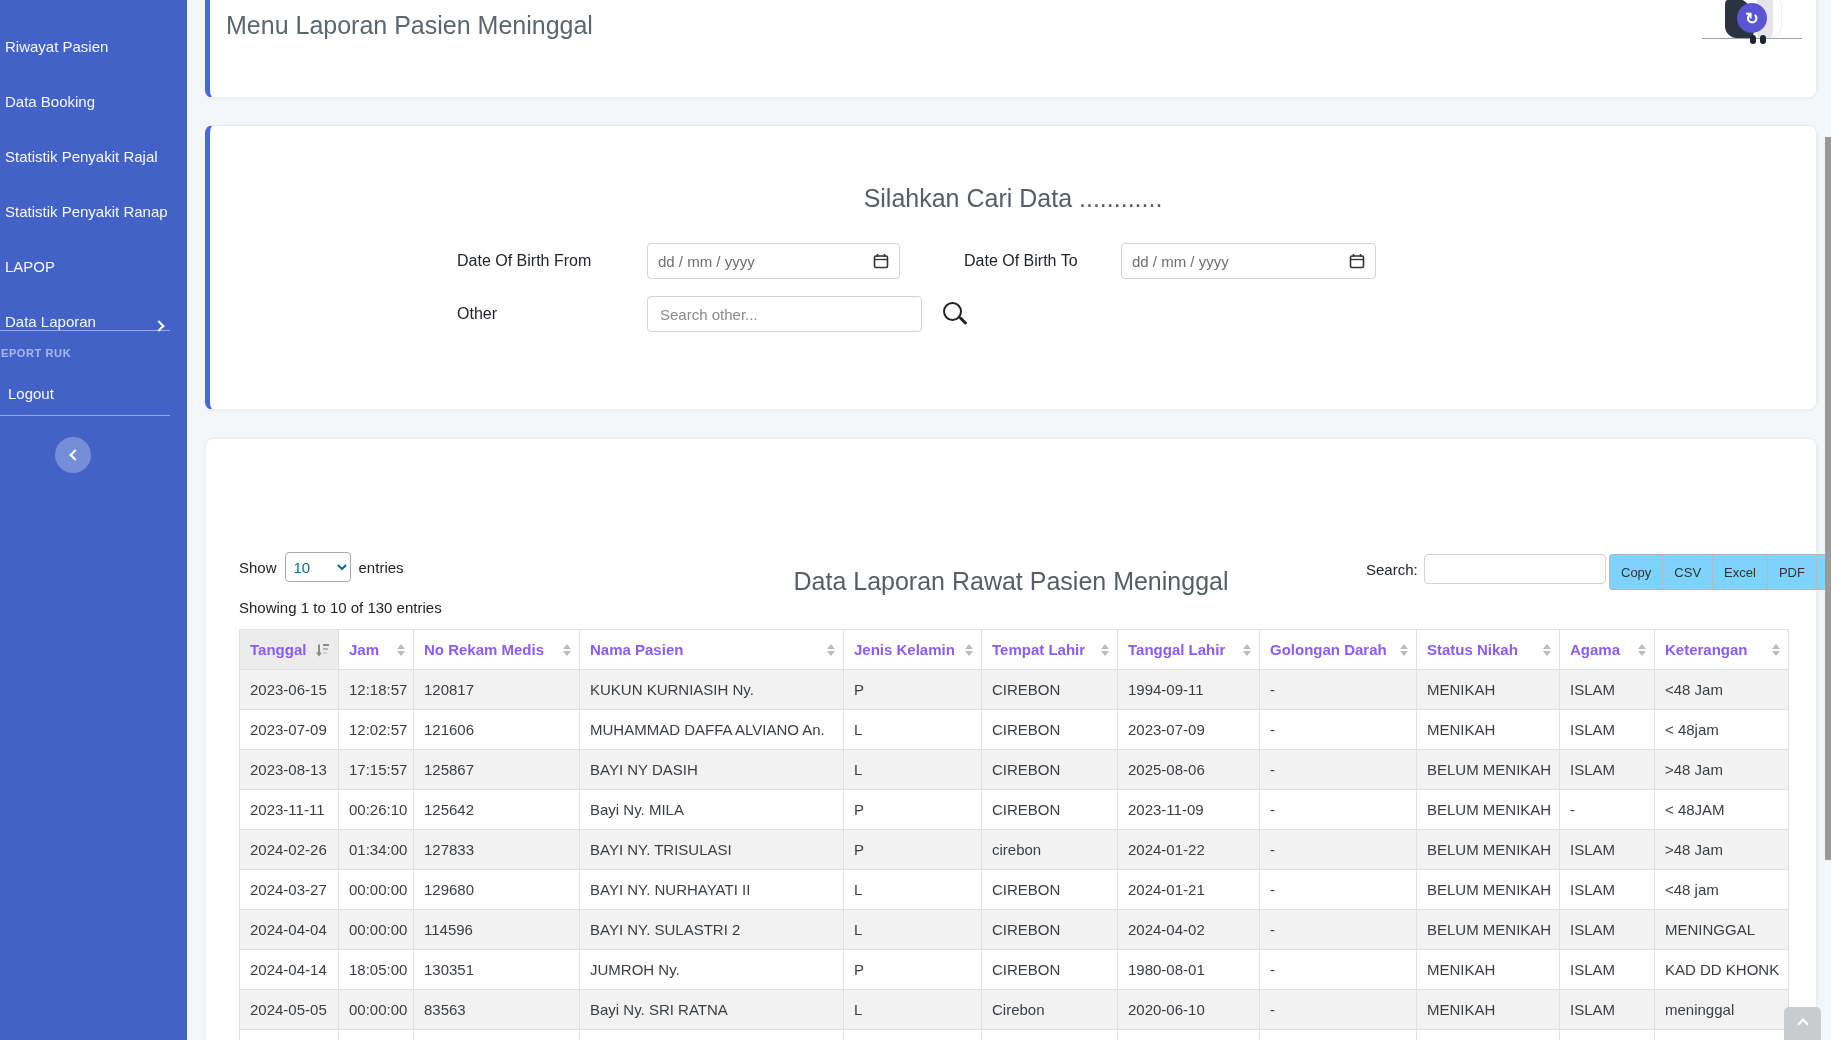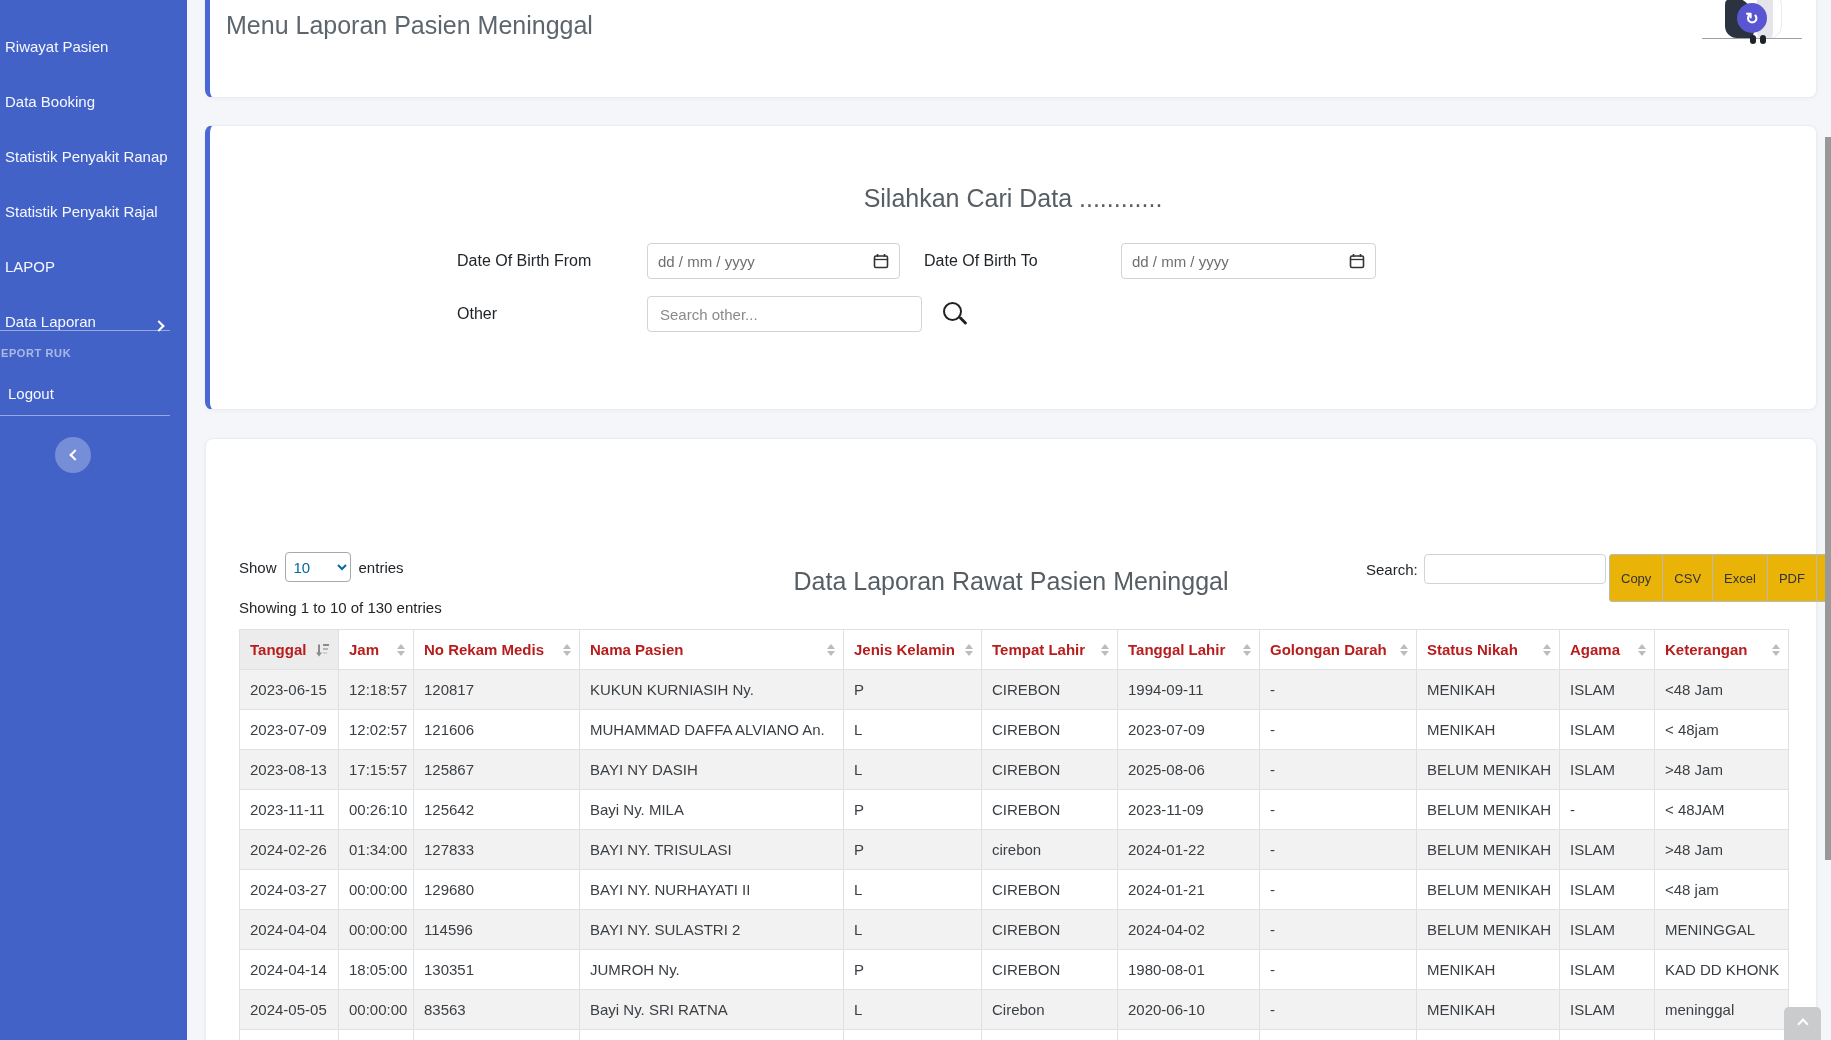--- a/index.html
+++ b/index.html
@@ -53,21 +53,21 @@
                   background:#5a55d2; color:#fff; display:flex; align-items:center; justify-content:center;
                   font-size:16px; font-weight:bold; }
 
   
   .search-card { top:125px; height:285px; }
   .panel-title { position:absolute; left:0; right:0; text-align:center; margin:0;
                  font-size:25px; font-weight:400; color:#565e64; }
   .search-title { top:58px; }
   .form-label { position:absolute; font-size:16px; color:#212529; }
   .lbl-dob-from { left:247px; top:126px; }
-  .lbl-dob-to   { left:714px; top:126px; }
+  .lbl-dob-to   { left:754px; top:126px; }
   .lbl-other    { left:247px; top:179px; }
   .inputbox { position:absolute; height:36px; border:1px solid #ced4da; border-radius:4px;
               background:#fff; display:flex; align-items:center; padding:0 10px;
               font-size:15px; color:#6f6f6f; }
   .inp-dob-from { left:437px; top:117px; width:253px; }
   .inp-dob-to   { left:911px; top:117px; width:255px; }
   .inp-other    { left:437px; top:170px; width:275px; }
   .inp-other input { border:none; outline:none; width:100%; font-size:15px; color:#212529;
                      font-family:"Liberation Sans", sans-serif; }
   .inp-other input::placeholder { color:#8a8a8a; }
@@ -83,32 +83,32 @@
   .controls { position:absolute; left:33px; top:113px; right:10px; height:34px; font-size:15px; }
   .show-group { position:absolute; left:0; top:0; display:flex; align-items:center; gap:8px; }
   .show-group select { width:66px; height:30px; border:1px solid #a9a9a9; border-radius:4px;
                        font-size:15px; padding:2px 4px; background:#fff; color:#0369a1;
                        font-family:"Liberation Sans", sans-serif; }
   .search-group { position:absolute; left:1127px; top:2px; display:flex; align-items:center; }
   .search-group label { margin-right:6px; }
   .search-group input { width:182px; height:30px; border:1px solid #ced4da; border-radius:4px;
                         padding:0 8px; font-size:15px; font-family:"Liberation Sans", sans-serif; }
   .btn-group { position:absolute; left:1370px; top:2px; display:flex; }
-  .btn-group button { height:48px; padding:0 11px; font-size:13px; color:#333; background:#eab308;
+  .btn-group button { height:36px; padding:0 11px; font-size:13px; color:#333; background:#7dd3fc;
                       border:1px solid #b9b9b9; margin-left:-1px; cursor:pointer;
                       font-family:"Liberation Sans", sans-serif; }
   .btn-group button:first-child { border-radius:3px 0 0 3px; margin-left:0; }
   .btn-group button:last-child  { border-radius:0 3px 3px 0; }
   .info-text { position:absolute; left:33px; top:160px; font-size:15px; color:#212529; }
 
   table.data { position:absolute; left:33px; top:190px; width:1549px; border-collapse:collapse;
                table-layout:fixed; font-size:15px; color:#3a3f44; background:#fff; }
   .data th, .data td { border:1px solid #dee2e6; height:40px; padding:0 10px; text-align:left;
                        white-space:nowrap; overflow:hidden; }
-  .data th { font-weight:700; color:#b91c1c; position:relative; padding-right:28px; }
+  .data th { font-weight:700; color:#8b5cf6; position:relative; padding-right:28px; }
   .data th.sorted { background:#ececec; }
   .data tbody tr:nth-child(odd) { background:#f2f2f2; }
   .data tr.partial td { height:12px; border-bottom:none; background:#fff; }
   .sort-icon { position:absolute; right:8px; top:50%; transform:translateY(-50%);
                display:flex; flex-direction:column; gap:2px; }
   .tri-up { width:0; height:0; border-left:4px solid transparent; border-right:4px solid transparent;
             border-bottom:5px solid #bcbcbc; }
   .tri-down { width:0; height:0; border-left:4px solid transparent; border-right:4px solid transparent;
               border-top:5px solid #bcbcbc; }
 
@@ -123,24 +123,24 @@
 
 <aside class="sidebar">
   <nav id="sidebar-nav">
       <div class="sb-item">
         <span class="lbl">Riwayat Pasien</span>
       </div>
       <div class="sb-item">
         <span class="lbl">Data Booking</span>
       </div>
       <div class="sb-item">
+        <span class="lbl">Statistik Penyakit Rajal</span>
+      </div>
+      <div class="sb-item">
         <span class="lbl">Statistik Penyakit Ranap</span>
-      </div>
-      <div class="sb-item">
-        <span class="lbl">Statistik Penyakit Rajal</span>
       </div>
       <div class="sb-item">
         <span class="lbl">LAPOP</span>
       </div>
       <div class="sb-item">
         <span class="lbl">Data Laporan</span>
         <span class="chev chev-right"></span>
       </div>
     </nav>
   <div class="sb-divider d1"></div>

